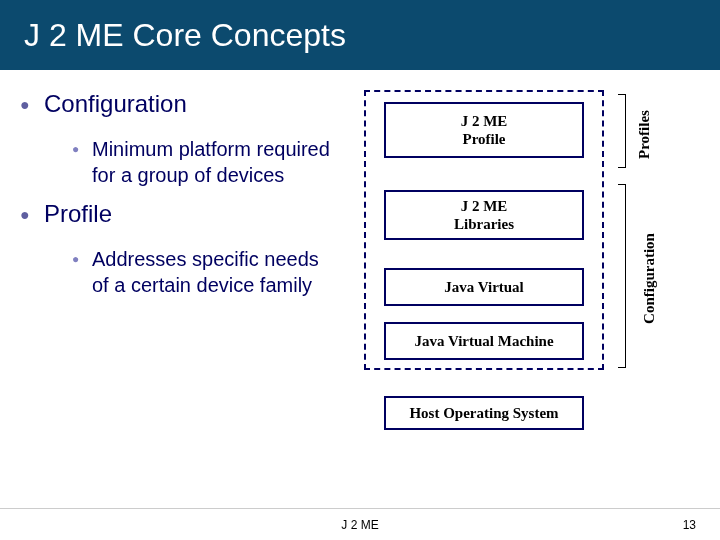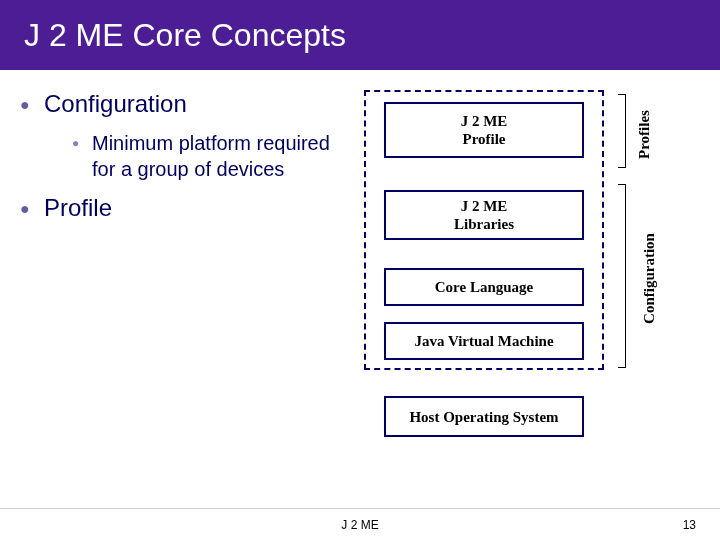--- a/index.html
+++ b/index.html
@@ -7,21 +7,21 @@
     width: 720px;
     height: 540px;
     background: #fff;
     font-family: Arial, sans-serif;
     position: relative;
     overflow: hidden;
   }
   .title-bar {
     width: 100%;
     height: 70px;
-    background: #4c1d95;
+    background: #0c4a6e;
     color: #fff;
     font-size: 32px;
     padding: 16px 24px;
     display: flex;
     align-items: center;
   }
   .content {
     display: flex;
     padding: 20px 20px 10px 20px;
     height: 420px;
@@ -39,21 +39,21 @@
     position: relative;
   }
   .bullet-item::before {
     content: "●";
     position: absolute;
     left: 0;
     color: #5f5fa0;
     font-size: 16px;
     top: 6px;
   }
-  .sub-list { list-style: none; margin-top: 12px; margin-bottom: 12px; }
+  .sub-list { list-style: none; margin-top: 18px; margin-bottom: 12px; }
   .sub-item {
     font-size: 20px;
     color: #000060;
     padding-left: 48px;
     position: relative;
     line-height: 1.3;
   }
   .sub-item::before {
     content: "●";
     position: absolute;
@@ -85,21 +85,21 @@
     text-align: center;
     display: flex;
     align-items: center;
     justify-content: center;
     line-height: 1.2;
   }
   .box-profile { left: 44px; top: 12px; width: 200px; height: 56px; }
   .box-libraries { left: 44px; top: 100px; width: 200px; height: 50px; }
   .box-javalang { left: 44px; top: 178px; width: 200px; height: 38px; }
   .box-jvm { left: 44px; top: 232px; width: 200px; height: 38px; }
-  .box-host { left: 44px; top: 306px; width: 200px; height: 41px; }
+  .box-host { left: 44px; top: 306px; width: 200px; height: 34px; }
 
   .vlabel {
     position: absolute;
     font-family: "Times New Roman", serif;
     font-weight: bold;
     font-size: 15px;
     color: #000;
     transform: rotate(-90deg);
     transform-origin: center;
   }
@@ -150,37 +150,40 @@
   <div class="left">
     <ul class="bullet-list">
       <li class="bullet-item">
         <span>Configuration</span>
         <ul class="sub-list">
           <li class="sub-item">Minimum platform required for a group of devices</li>
         </ul>
       </li>
       <li class="bullet-item">
         <span>Profile</span>
+        <ul class="sub-list">
+          <li class="sub-item">Addresses specific needs of a certain device family</li>
+        </ul>
       </li>
     </ul>
   </div>
 
   <div class="right">
     <div class="dashed-box"></div>
 
     <div class="stack-box box-profile">
       <span style="white-space:pre-line">J 2 ME
 Profile</span>
     </div>
     <div class="stack-box box-libraries">
       <span style="white-space:pre-line">J 2 ME
 Libraries</span>
     </div>
     <div class="stack-box box-javalang">
-      <span>Core Language</span>
+      <span>Java Virtual</span>
     </div>
     <div class="stack-box box-jvm">
       <span>Java Virtual Machine</span>
     </div>
     <div class="stack-box box-host">
       <span>Host Operating System</span>
     </div>
 
     <div class="bracket-line bracket-profiles"></div>
     <div class="bracket-line bracket-config"></div>

